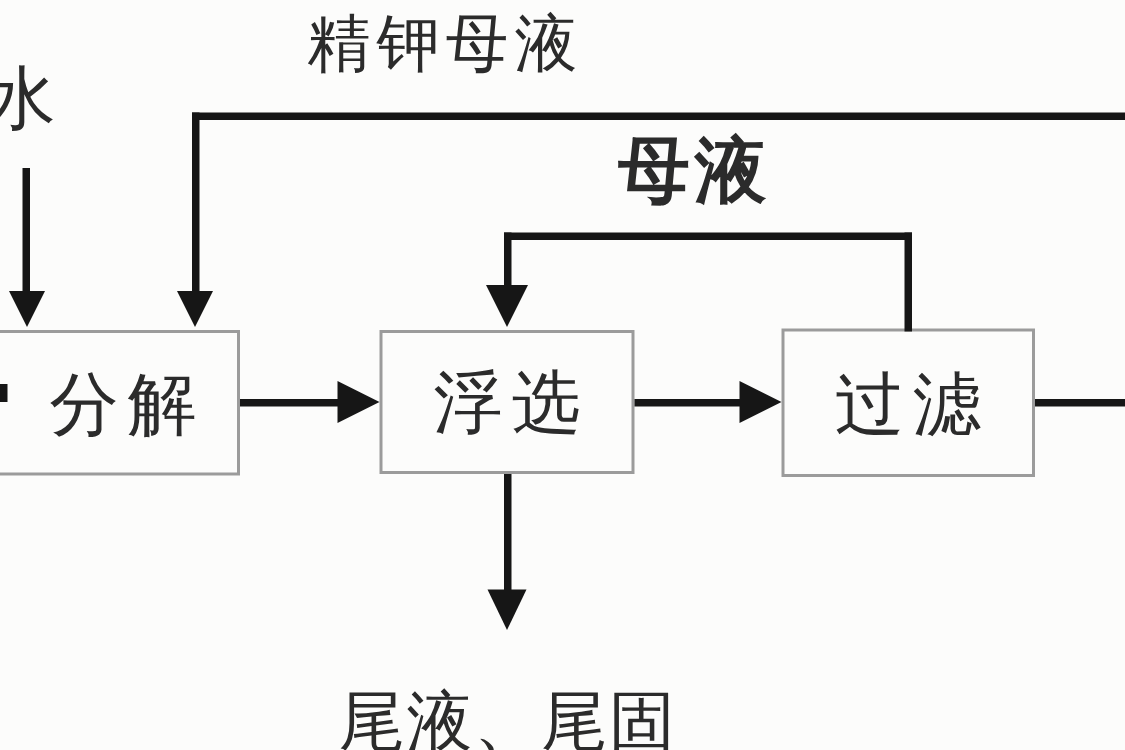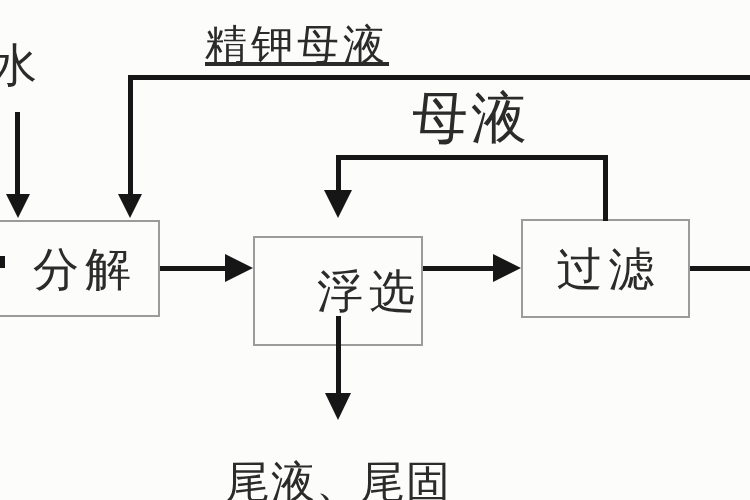--- a/index.html
+++ b/index.html
@@ -16,43 +16,43 @@
     font-family: "DejaVu Sans", sans-serif;
     color: var(--text, #2b2b2b);
   }
   .lbl {
     position: absolute;
     white-space: nowrap;
     line-height: 1;
     color: var(--text, #2b2b2b);
   }
   .lbl-water    { left: -9px;  top: 42px;  font-size: 46px; }
-  .lbl-topline  { left: 205px; top: 24px;   font-size: 42px; letter-spacing: 4px; text-decoration: underline; }
-  .lbl-mother   { left: 412px; top: 90px;  font-size: 56px; letter-spacing: 3px; }
+  .lbl-topline  { left: 205px; top: 8px;   font-size: 42px; letter-spacing: 4px; }
+  .lbl-mother   { left: 412px; top: 90px;  font-size: 48px; letter-spacing: 3px; font-weight: bold; }
   .lbl-tailings { left: 226px; top: 440px; font-size: 44px; letter-spacing: 1px; margin-top: 20px; }
 
   .box {
     position: absolute;
     border: 2px solid var(--box-border, #9b9b9b);
     background: transparent;
     display: flex;
     align-items: center;
     justify-content: center;
     box-sizing: border-box;
   }
   .box-label {
     font-size: 46px;
     letter-spacing: 6px;
     line-height: 1;
     color: var(--text, #2b2b2b);
     padding-left: 6px; 
   }
   .box-decompose  { left: -42px; top: 220px; width: 202px; height: 97px; }
   .box-decompose .box-label { padding-left: 52px; }
-  .box-flotation  { left: 253px; top: 236px; width: 170px; height: 110px; justify-content: flex-end; }
+  .box-flotation  { left: 253px; top: 220px; width: 170px; height: 96px; }
   .box-filtration { left: 521px; top: 219px; width: 169px; height: 99px; }
 
   .line {
     position: absolute;
     background: var(--arrow, #161616);
   }
   
   .ln-top-h       { left: 128px; top: 75px;  width: 622px; height: 5px; }
   .ln-recycle-h   { left: 336px; top: 155px; width: 272px; height: 5px; }
   .ln-dec-flo     { left: 160px; top: 266px; width: 66px;  height: 5px; }

